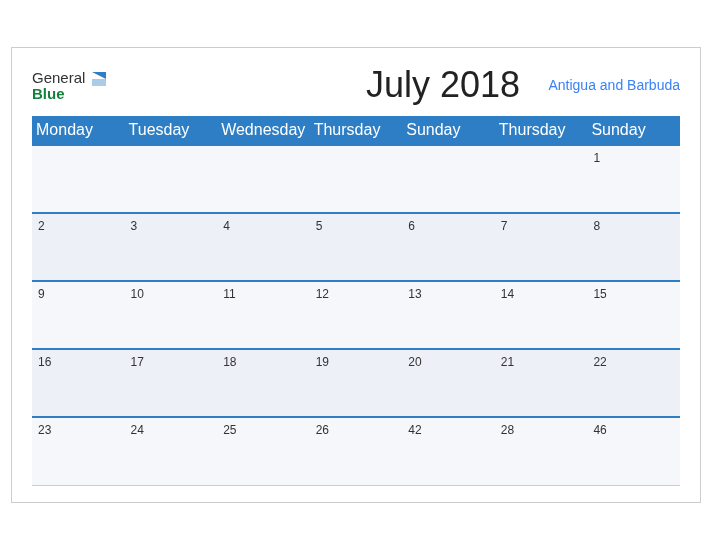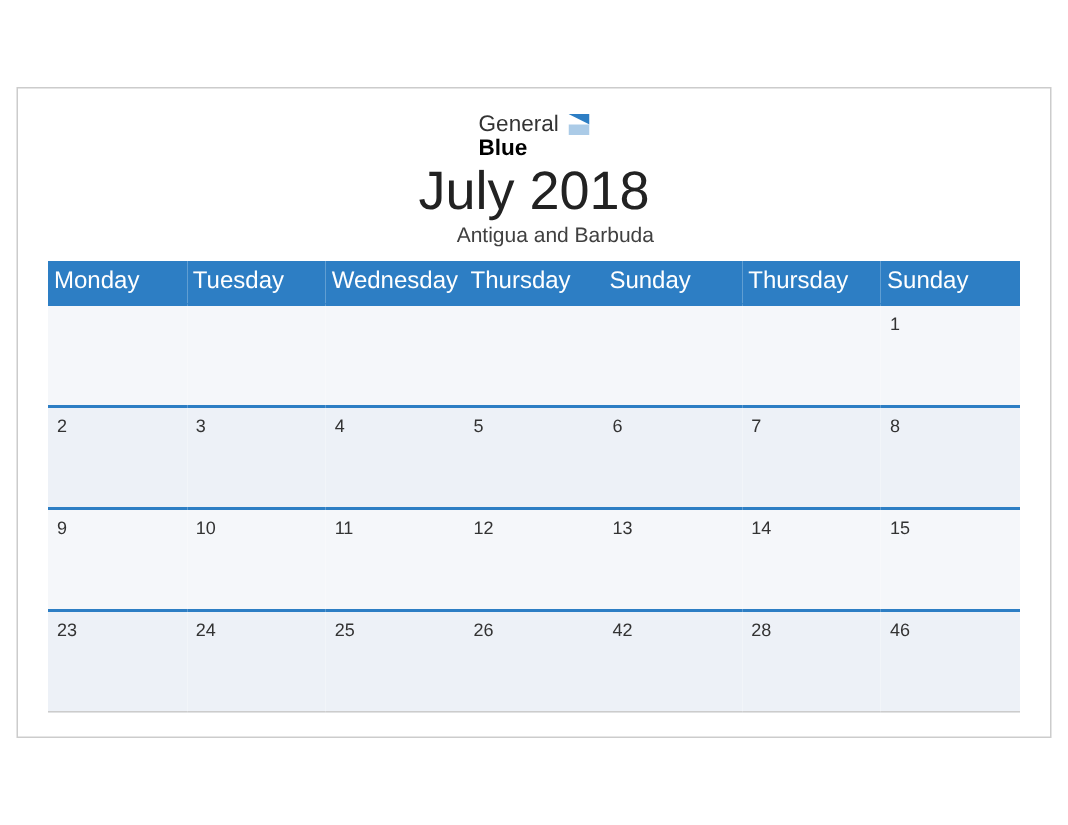--- a/index.html
+++ b/index.html
@@ -16,21 +16,20 @@
       width: 690px;
       background: #fff;
       border: 1px solid #ccc;
       padding: 16px 20px 16px 20px;
     }
     .calendar-header {
       display: flex;
       align-items: center;
       justify-content: space-between;
       margin-bottom: 10px;
-      flex-direction: column;
     }
     .logo {
       display: flex;
       flex-direction: column;
       line-height: 1;
     }
     .logo-flag {
       display: inline-block;
       width: 14px;
       height: 14px;
@@ -39,21 +38,21 @@
     }
     .calendar-title {
       font-size: 36px;
       font-weight: normal;
       color: #222;
       text-align: right;
       flex: 1;
     }
     .calendar-country {
       font-size: 14px;
-      color: #404040;
+      color: #3b82f6;
       text-align: right;
       min-width: 160px;
     }
     .calendar-grid {
       width: 100%;
       border-collapse: collapse;
     }
     .calendar-grid th {
       background: #2d7ec4;
       color: #fff;
@@ -93,21 +92,21 @@
 <div class="calendar-wrapper">
   <div class="calendar-header">
     <div class="logo">
       <span>
         <span style="color:#333;font-size:15px;">General</span>
         <svg class="logo-flag" viewBox="0 0 14 14" xmlns="http://www.w3.org/2000/svg">
           <polygon points="0,0 14,0 14,7" fill="#2d7ec4"></polygon>
           <polygon points="0,7 14,7 14,14 0,14" fill="#2d7ec4" opacity="0.4"></polygon>
         </svg>
       </span>
-      <span style="color:#000000;font-size:15px;font-weight:bold;">Blue</span>
+      <span style="color:#15803d;font-size:15px;font-weight:bold;">Blue</span>
     </div>
     <div class="calendar-title">July 2018</div>
     <div class="calendar-country">Antigua and Barbuda</div>
   </div>
 
   <table class="calendar-grid">
     <thead>
       <tr>
         <th>Monday</th>
         <th>Tuesday</th>
@@ -140,20 +139,29 @@
         <tr class="week-row-top">
           <td><span class="day-num">9</span></td>
           <td><span class="day-num">10</span></td>
           <td><span class="day-num">11</span></td>
           <td><span class="day-num">12</span></td>
           <td><span class="day-num">13</span></td>
           <td><span class="day-num">14</span></td>
           <td><span class="day-num">15</span></td>
         </tr>
         <tr class="week-row-top">
+          <td><span class="day-num">16</span></td>
+          <td><span class="day-num">17</span></td>
+          <td><span class="day-num">18</span></td>
+          <td><span class="day-num">19</span></td>
+          <td><span class="day-num">20</span></td>
+          <td><span class="day-num">21</span></td>
+          <td><span class="day-num">22</span></td>
+        </tr>
+        <tr class="week-row-top">
           <td><span class="day-num">23</span></td>
           <td><span class="day-num">24</span></td>
           <td><span class="day-num">25</span></td>
           <td><span class="day-num">26</span></td>
           <td><span class="day-num">42</span></td>
           <td><span class="day-num">28</span></td>
           <td><span class="day-num">46</span></td>
         </tr>
       </tbody>
   </table>

